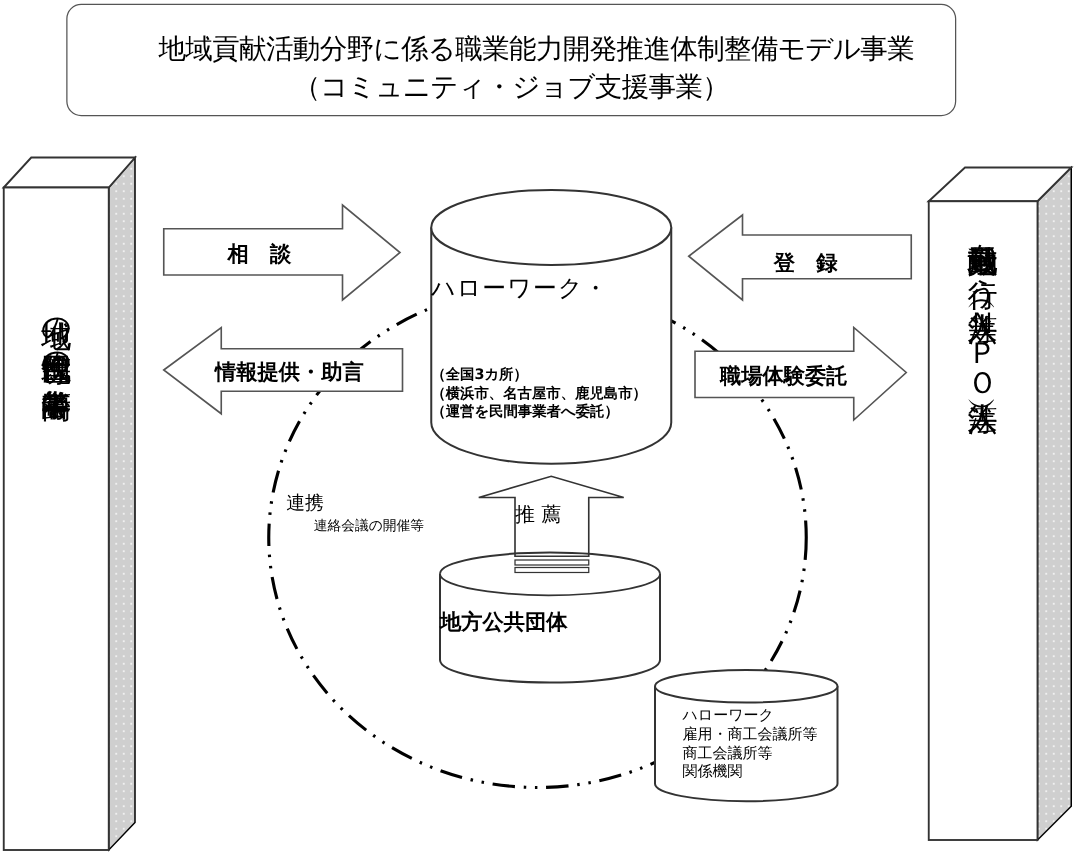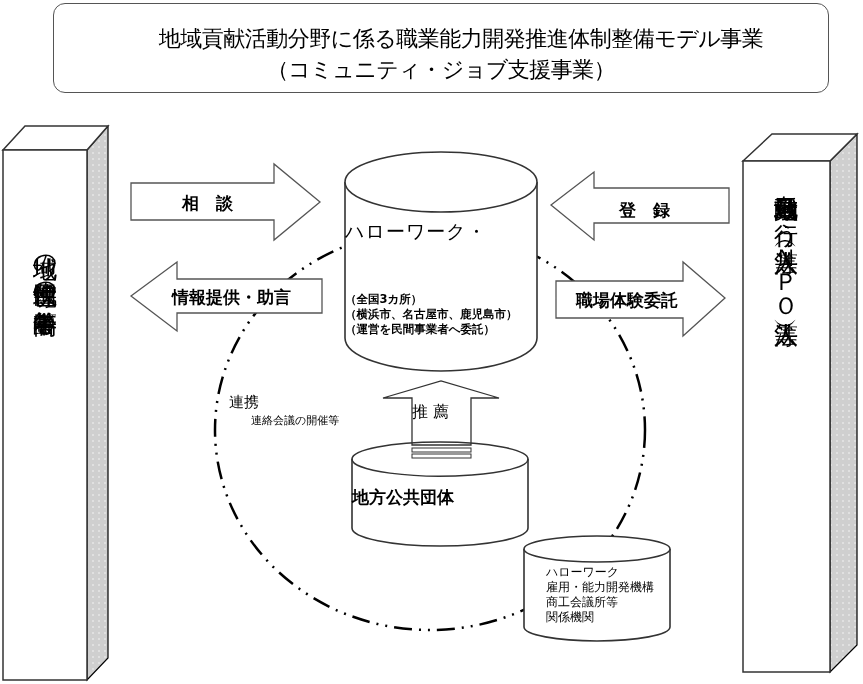--- a/index.html
+++ b/index.html
@@ -1,19 +1,19 @@
 <!DOCTYPE html>
 <html><head>
   <meta charset="utf-8">
   <style>
     html, body { margin: 0; padding: 0; background: #ffffff; }
     body { width: 863px; height: 684px; position: relative; overflow: hidden;
            font-family: "DejaVu Sans", "Liberation Sans", sans-serif; color: #000; }
     svg { position: absolute; left: 0; top: 0; }
-    .title-box { position: absolute; left: 53px; top: 3px; width: 776px; height: 90px;
+    .title-box { position: absolute; left: 53px; top: 3px; width: 712px; height: 90px;
                  border: 1.5px solid #555; border-radius: 12px; box-sizing: border-box; }
     .title-line1 { position: absolute; left: 0; right: 0; top: 20px; text-align: center;
                    font-size: 22px; letter-spacing: -0.5px; padding-left: 40px; }
     .title-line2 { position: absolute; left: 0; right: 0; top: 51px; text-align: center;
                    font-size: 22px; letter-spacing: -0.5px; }
     .vtext { position: absolute; writing-mode: vertical-rl; text-orientation: upright;
              font-size: 24px; line-height: 1; letter-spacing: 0px; }
     .lbl { position: absolute; white-space: nowrap; }
     .arrow-lbl { font-size: 17px; font-weight: bold; }
     .center-title { font-size: 19px; line-height: 26px; letter-spacing: 1px; }
@@ -99,16 +99,16 @@
 
 <div class="lbl" style="left:412px; width:59px; top:402px; font-size:16px;">推 薦</div>
 
 <div class="lbl" style="left:352px; width:176px; top:486px; font-size:17px; font-weight:bold;">地方公共団体</div>
 
 <div class="lbl" style="left:229px; top:393px; font-size:15px; text-align:left;">連携</div>
 <div class="lbl small" style="left:229px; top:413px; font-size:11px; text-align:left;">連絡会議の開催等</div>
 
 <div class="lbl small" style="left:524px; width:174px; top:565px;">
   <div>ハローワーク</div>
-  <div>雇用・能力開発機構</div>
+  <div>雇用・商工会議所等</div>
   <div>商工会議所等</div>
   <div>関係機関</div>
 </div>
 
 </body></html>

